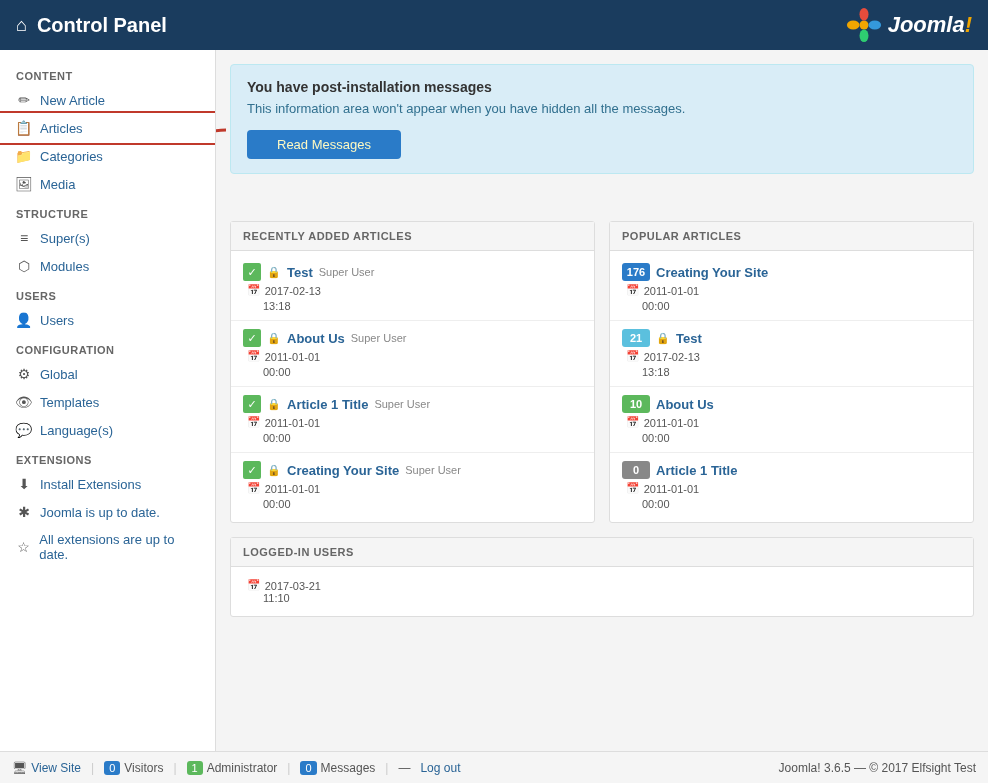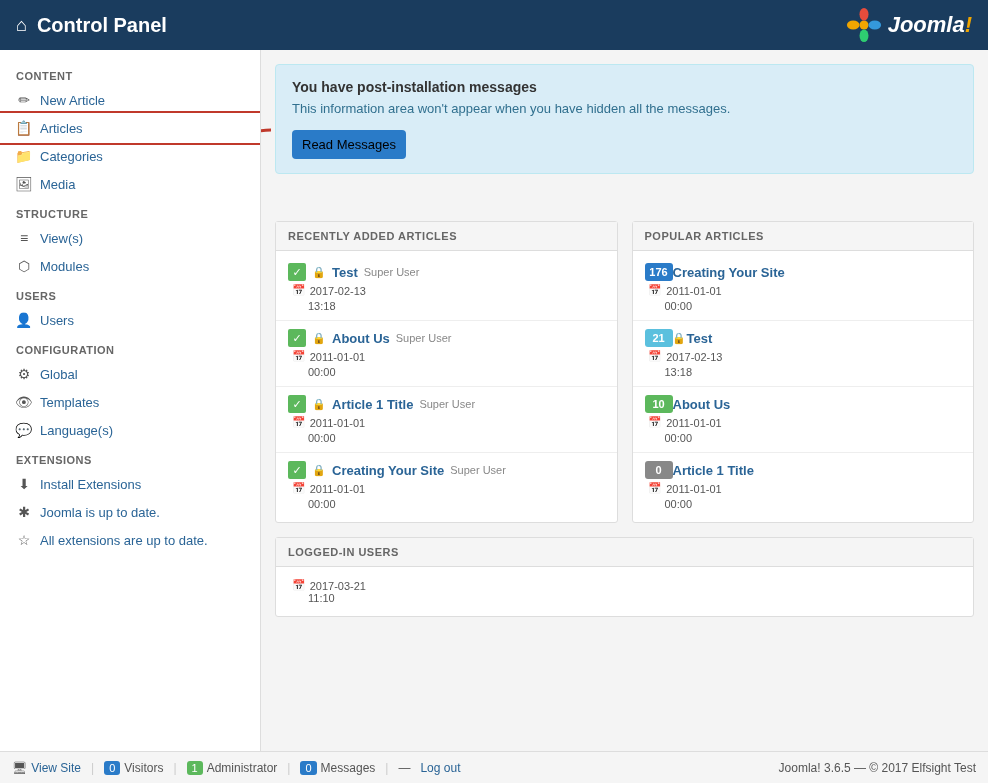--- a/index.html
+++ b/index.html
@@ -49,21 +49,21 @@
     }
 
     
     .layout {
       display: flex;
       height: calc(783px - 50px - 32px);
     }
 
     
     .sidebar {
-      width: 261px;
+      width: 216px;
       background: #fff;
       border-right: 1px solid #ddd;
       padding: 10px 0;
       overflow-y: auto;
       flex-shrink: 0;
     }
     .sidebar-section-title {
       font-size: 11px;
       font-weight: bold;
       color: #666;
@@ -111,23 +111,23 @@
       color: #333;
       margin-bottom: 6px;
     }
     .banner-text {
       color: #31708f;
       font-size: 13px;
       margin-bottom: 4px;
     }
     .btn-blue {
       background: #2a7bc8;
-      color: #000000;
+      color: #fef9c3;
       border: none;
-      padding: 7px 10px;
+      padding: 7px 30px;
       border-radius: 4px;
       cursor: pointer;
       font-size: 13px;
       margin-top: 10px;
     }
 
     
     .grid-2col {
       display: grid;
       grid-template-columns: 1fr 1fr;
@@ -216,21 +216,21 @@
       padding: 8px 12px;
       border-bottom: 1px solid #eee;
       display: flex;
       flex-direction: column;
       gap: 3px;
     }
     .popular-row:last-child { border-bottom: none; }
     .popular-row-top {
       display: flex;
       align-items: center;
-      gap: 0;
+      gap: 6px;
     }
     .count-badge {
       min-width: 28px;
       height: 18px;
       border-radius: 3px;
       display: inline-flex;
       align-items: center;
       justify-content: center;
       color: #fff;
       font-size: 11px;
@@ -347,21 +347,21 @@
       <span>Categories</span>
     </div>
     <div class="sidebar-item">
       <span class="icon">🖼</span>
       <span>Media</span>
     </div>
 
     <div class="sidebar-section-title">STRUCTURE</div>
     <div class="sidebar-item">
       <span class="icon">≡</span>
-      <span>View(s)</span>
+      <span>Super(s)</span>
     </div>
     <div class="sidebar-item">
       <span class="icon">⬡</span>
       <span>Modules</span>
     </div>
 
     <div class="sidebar-section-title">USERS</div>
     <div class="sidebar-item">
       <span class="icon">👤</span>
       <span>Users</span>

